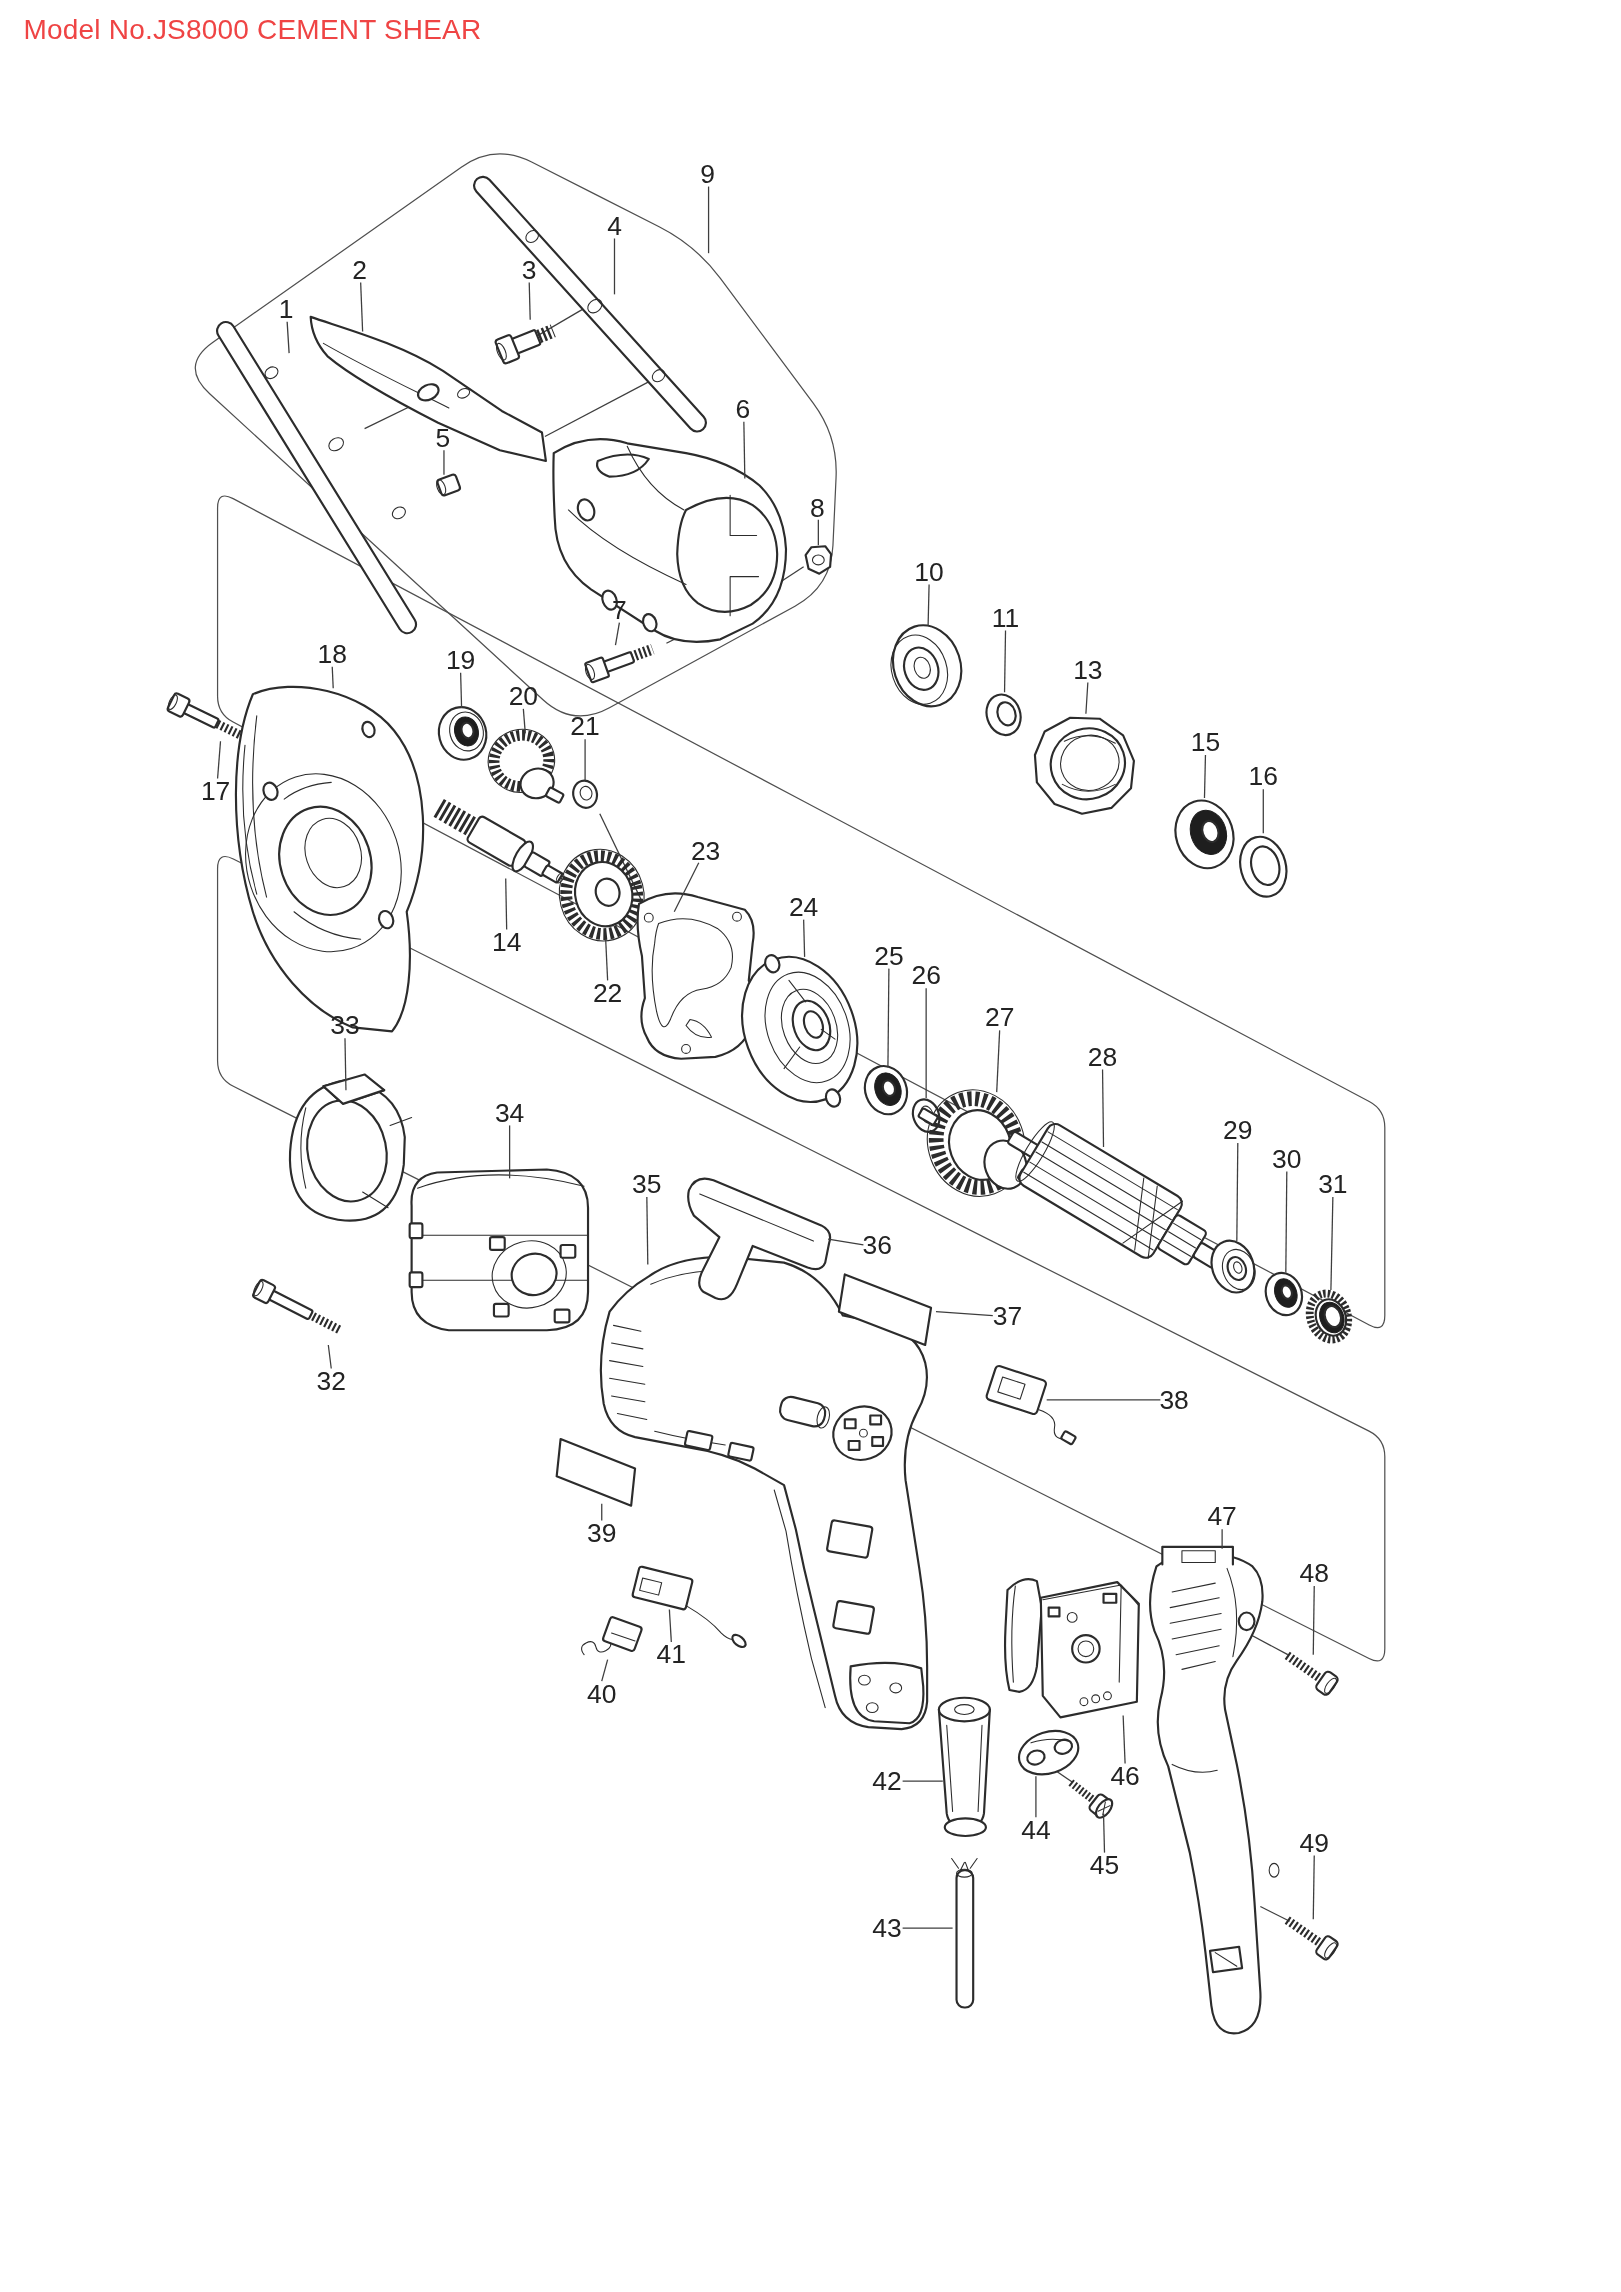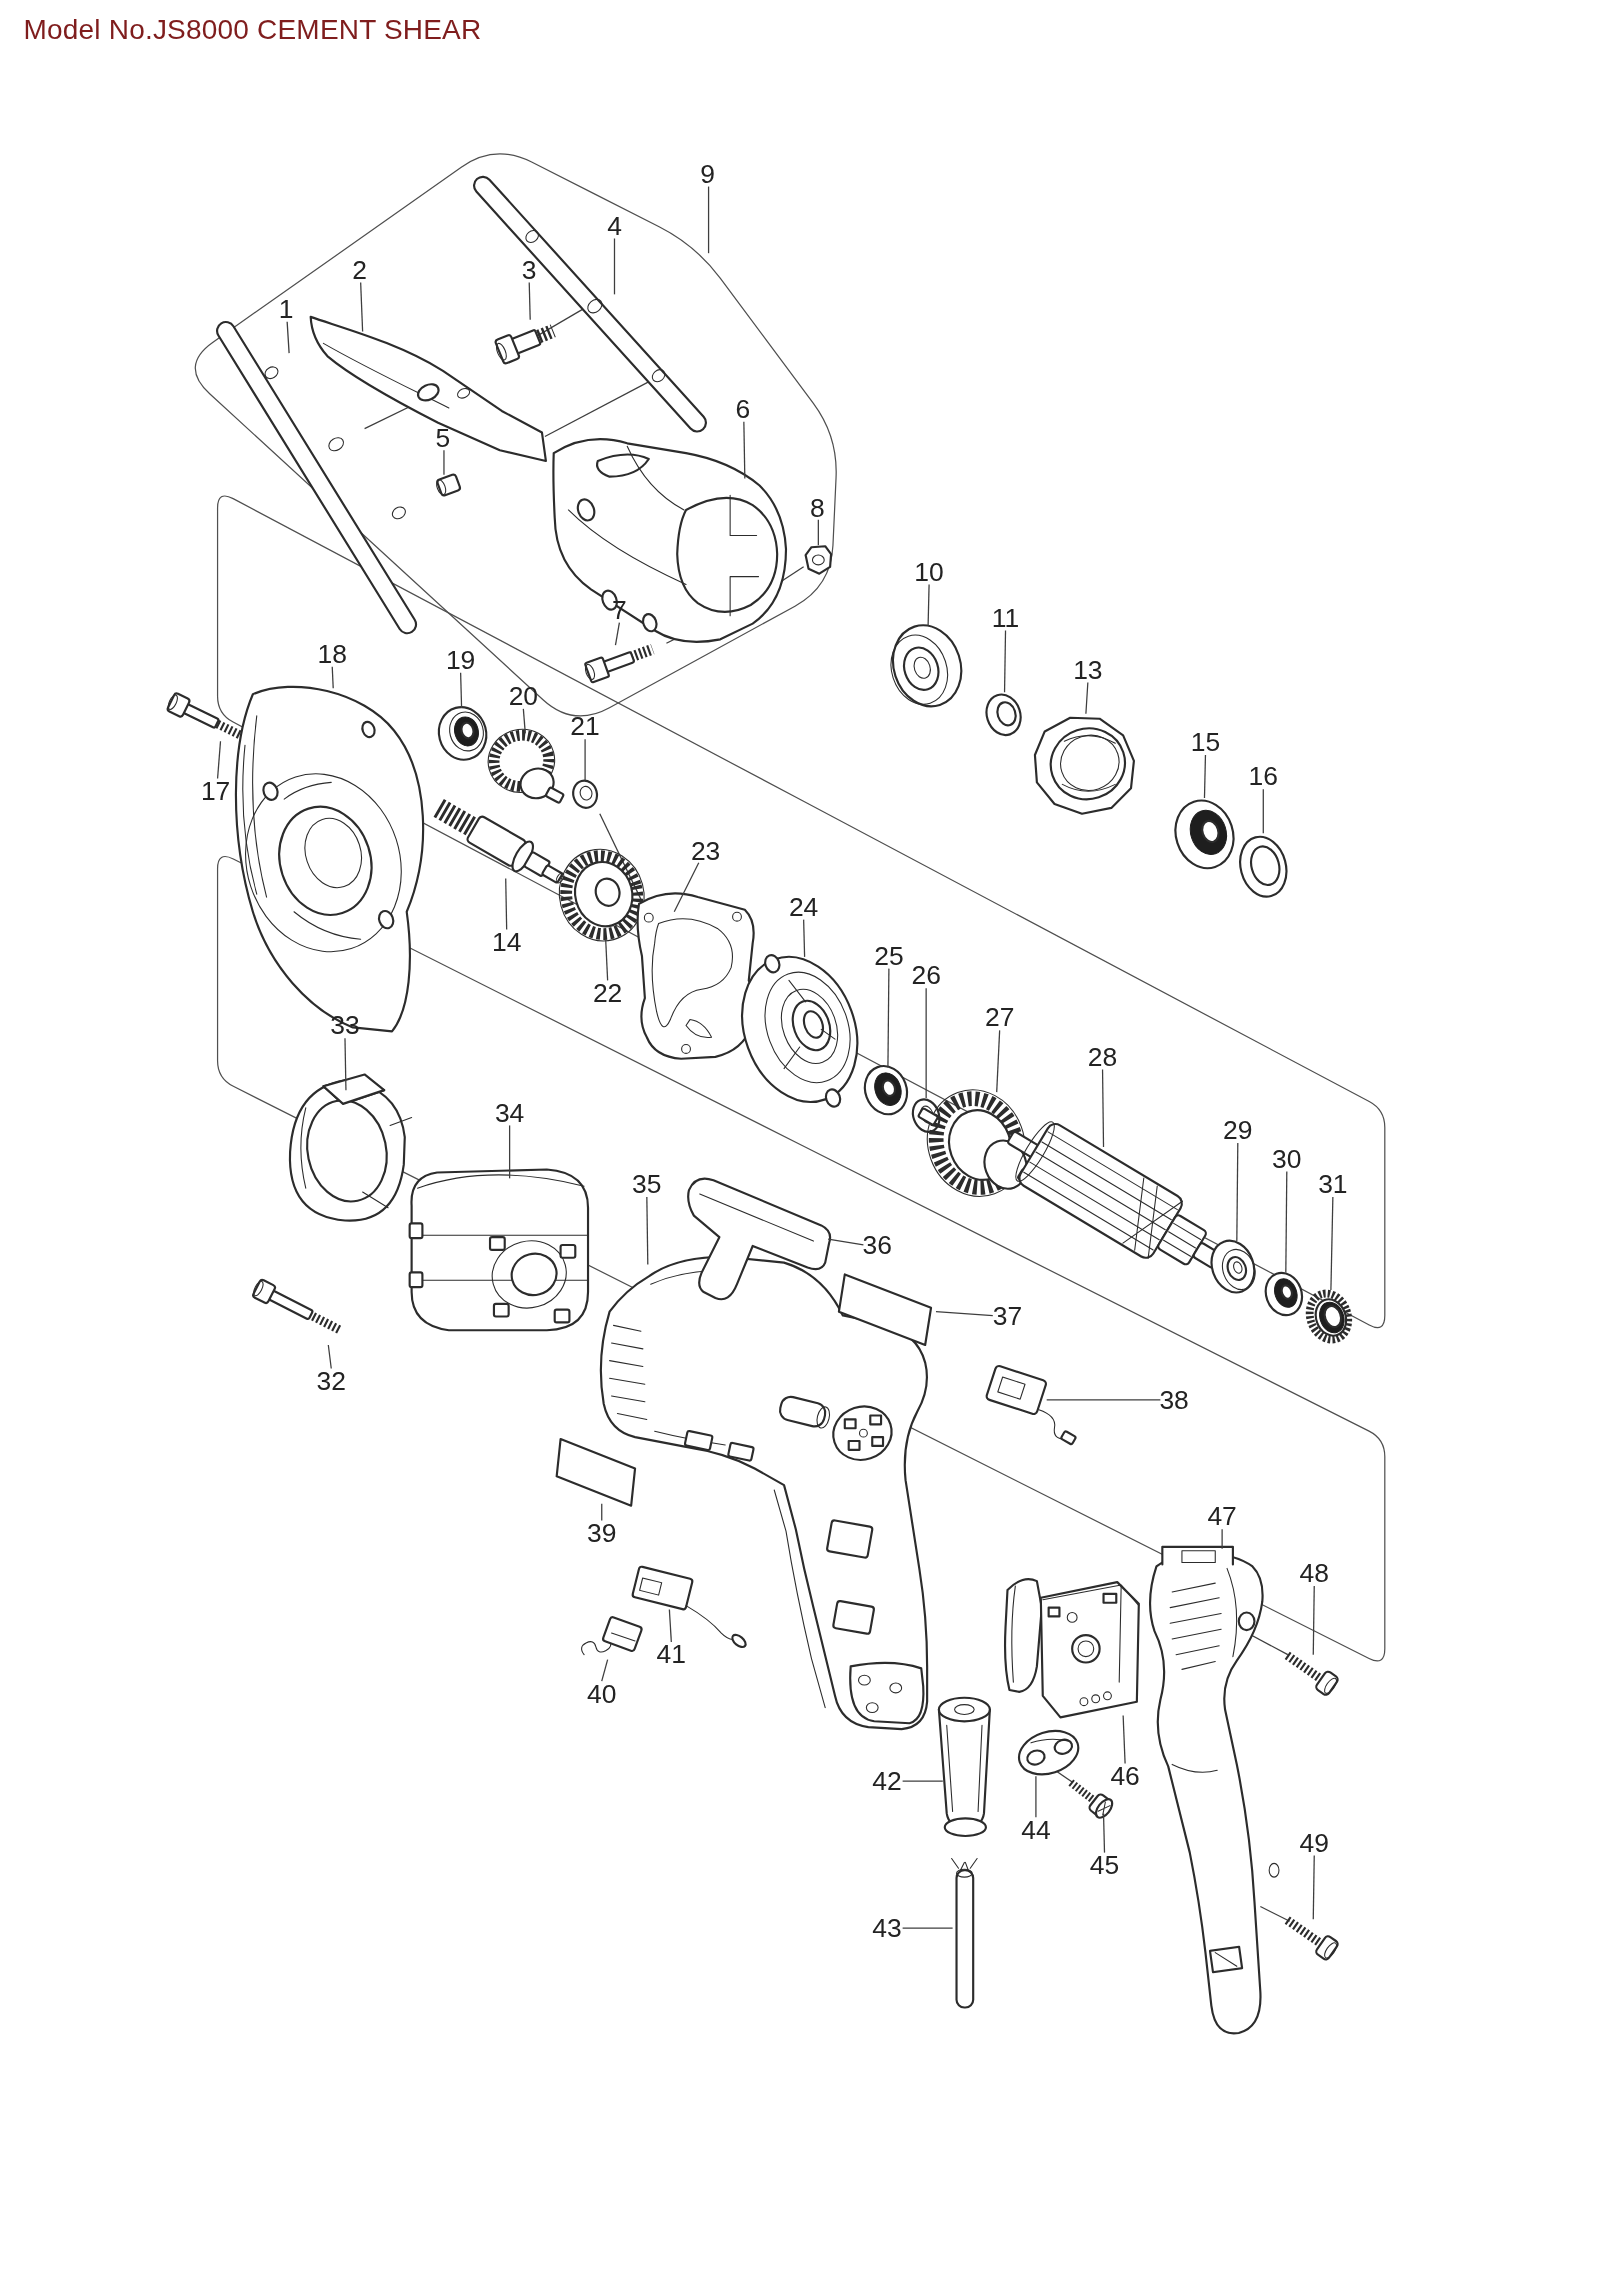--- a/index.html
+++ b/index.html
@@ -1,19 +1,19 @@
 <!DOCTYPE html>
 <html><head>
 <meta charset="utf-8">
 <style>
   html,body{margin:0;padding:0;background:#ffffff;}
   .page{position:relative;width:1621px;height:2293px;background:#fff;overflow:hidden;
         font-family:"Liberation Sans",sans-serif;}
   .title{position:absolute;left:23.5px;top:13.7px;font-size:28px;font-weight:400;
-         color:#7f1d1d;letter-spacing:0.2px;white-space:pre;}
+         color:#ef4444;letter-spacing:0.2px;white-space:pre;}
   svg{position:absolute;left:0;top:0;}
   .fw{fill:#ffffff;stroke:#2c2c2c;stroke-width:2.2;stroke-linejoin:round;stroke-linecap:round;}
   .tn{fill:none;stroke:#2c2c2c;stroke-width:1.1;stroke-linejoin:round;stroke-linecap:round;}
   .bk{fill:#1e1e1e;stroke:#1e1e1e;stroke-width:1;}
   .bound{fill:none;stroke:#4f4f4f;stroke-width:1.25;}
   .lead{fill:none;stroke:#3e3e3e;stroke-width:1.3;}
   .lbl{font-family:"Liberation Sans",sans-serif;font-size:27px;fill:#232323;}
   .teeth{fill:none;stroke:#2c2c2c;}
 </style>
 </head>

